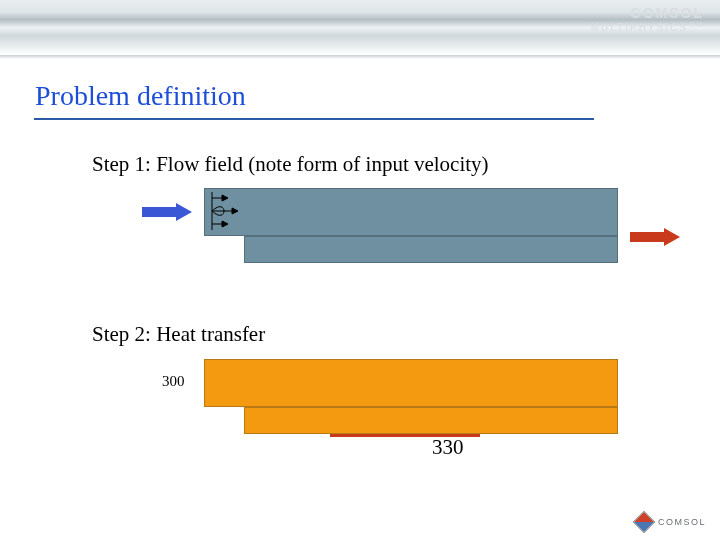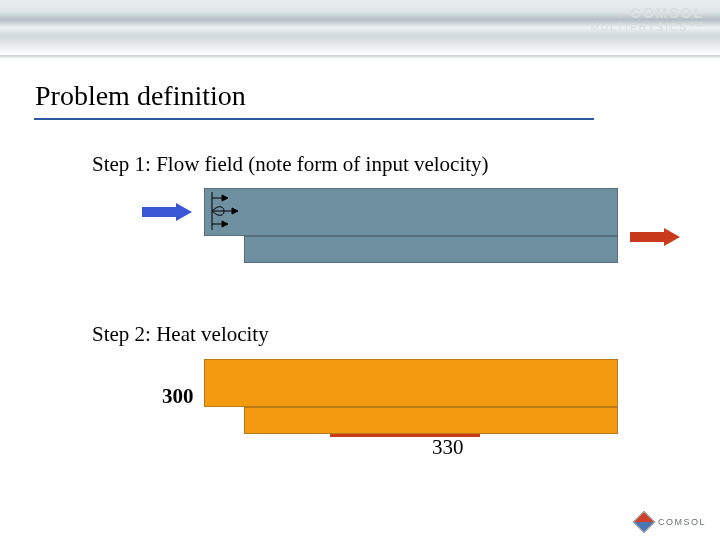--- a/index.html
+++ b/index.html
@@ -56,21 +56,21 @@
     vertical-align: super;
     margin-left: 2px;
   }
 
   
   .title {
     position: absolute;
     left: 35px;
     top: 80px;
     font-size: 28px;
-    color: #000000;
+    color: #1d4ed8;
   }
   .title-underline {
     position: absolute;
     left: 34px;
     top: 118px;
     width: 560px;
     height: 2px;
     background: #2a5aa4;
   }
 
@@ -146,23 +146,22 @@
   
   .red-seg {
     position: absolute;
     left: 190px; top: 75px;
     width: 150px; height: 3px;
     background: #c9391b;
   }
 
   .val-300 {
     position: absolute;
-    left: 162px; top: 384px;
-    font-size: 21px;
-    font-weight: bold;
+    left: 162px; top: 373px;
+    font-size: 15px;
   }
   .val-330 {
     position: absolute;
     left: 432px; top: 435px;
     font-size: 21px;
   }
 
   
   .brand-bottom {
     position: absolute;
@@ -221,21 +220,21 @@
           <polygon points="12,5 18,8 12,11" fill="#000"></polygon>
         <line x1="2" y1="21" x2="22" y2="21"></line>
           <polygon points="22,18 28,21 22,24" fill="#000"></polygon>
         <line x1="2" y1="34" x2="12" y2="34"></line>
           <polygon points="12,31 18,34 12,37" fill="#000"></polygon>
       </g>
     </g>
   </svg>
 </div>
 
-<div class="body-text step2">Step 2: Heat velocity</div>
+<div class="body-text step2">Step 2: Heat transfer</div>
 
 <div class="heat-wrap">
   <div class="heat-shape heat-top"></div>
   <div class="heat-shape heat-bot"></div>
   <div class="red-seg"></div>
 </div>
 <div class="val-300">300</div>
 <div class="val-330">330</div>
 
 <div class="brand-bottom">

